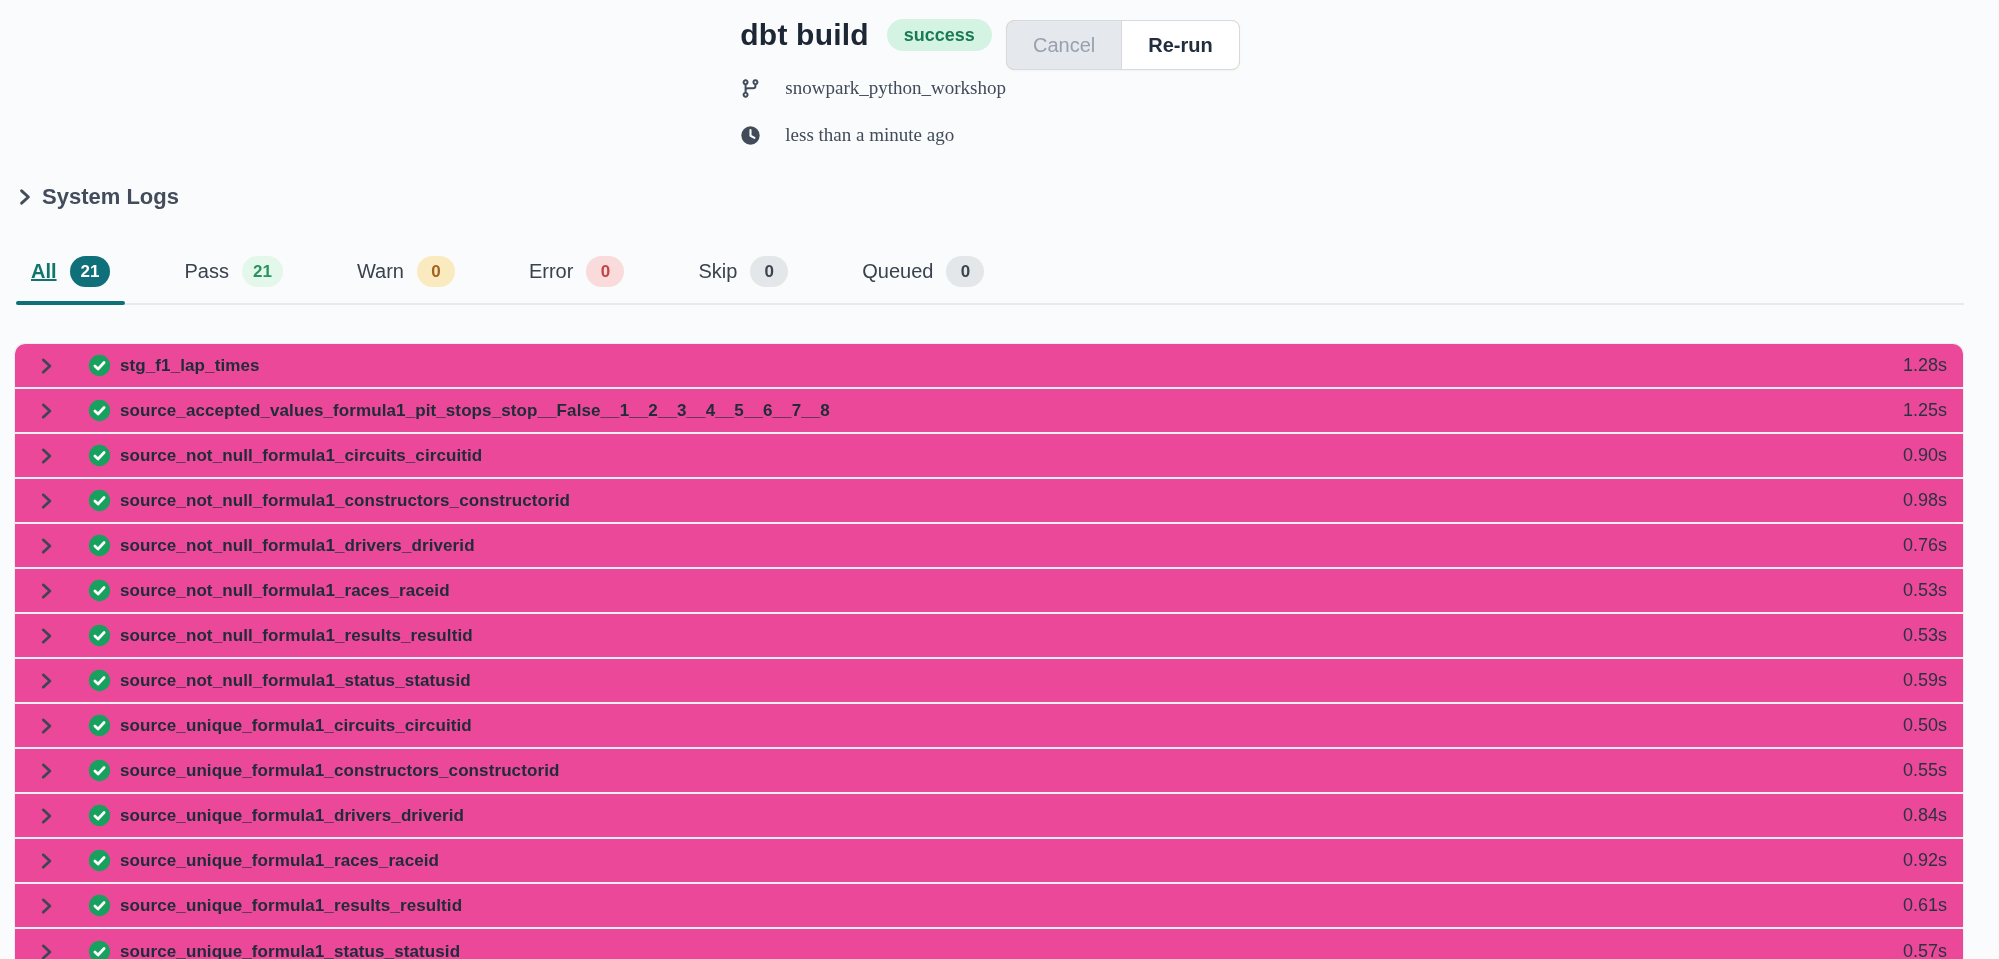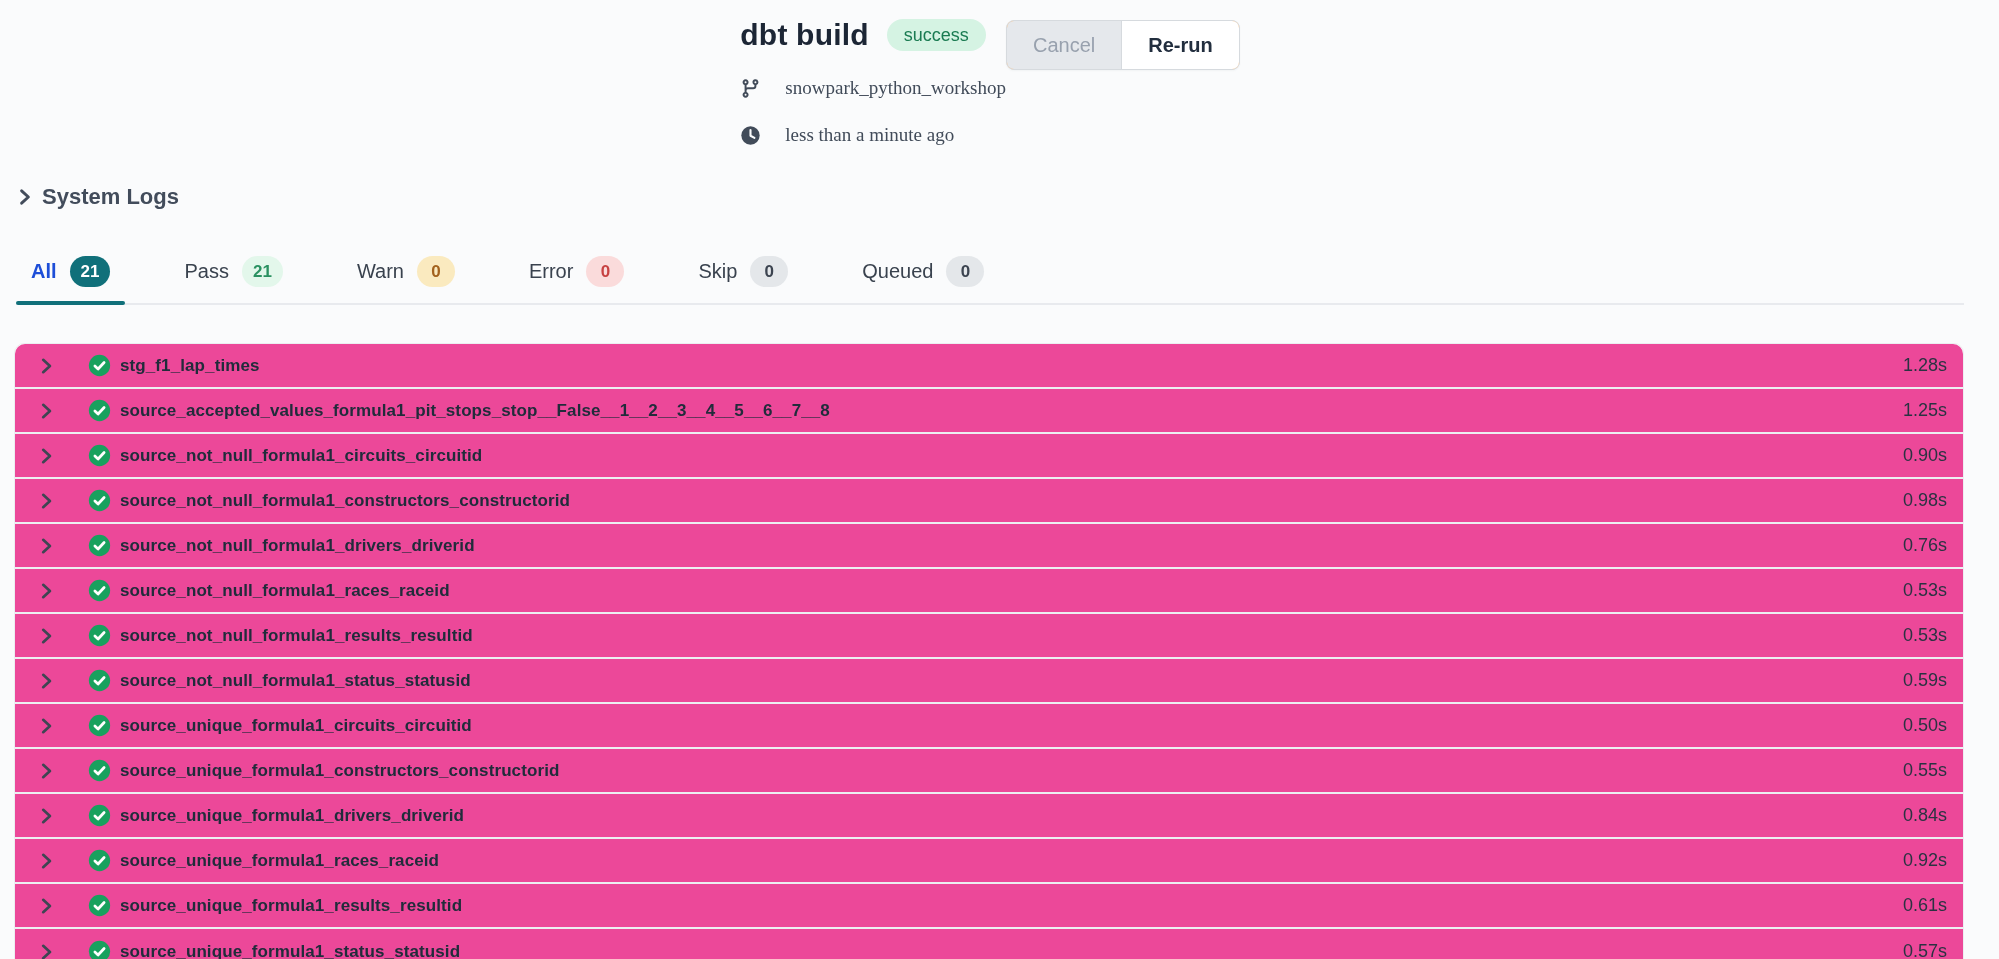--- a/index.html
+++ b/index.html
@@ -10,21 +10,21 @@
     color: #232e3e;
   }
   .page { padding: 18px 35px 0 16px; height: 100%; }
 
   
   .top { display: flex; justify-content: center; align-items: flex-start; }
   .title-row { display: flex; align-items: center; gap: 18px; }
   h1.run-title { font-size: 30px; font-weight: 700; color: #1c2635; letter-spacing: 0.2px; }
   .badge-success {
     background: #d5f3e3; color: #1a7b52;
-    font-size: 18px; font-weight: 400;
+    font-size: 18px; font-weight: 700;
     padding: 7px 17px; border-radius: 18px; line-height: 1;
   }
   .meta-row { display: flex; align-items: center; gap: 24px; margin-top: 25px; color: #414b59; font-size: 19px; font-family: Liberation Serif, serif; }
   .meta-row:first-of-type { margin-top: 13px; }
   .meta-icon { width: 21px; height: 21px; flex: 0 0 auto; display: inline-flex; }
 
   .btn-group {
     display: flex; border: 1px solid #d6dade; border-radius: 8px;
     overflow: hidden; background: #fdba74; margin-top: 2px;
     box-shadow: 0 1px 2px rgba(30,40,60,0.04);
@@ -39,21 +39,21 @@
 
   
   .syslogs { display: flex; align-items: center; gap: 8px; margin-top: 38px; cursor: pointer; width: fit-content; }
   .syslogs-chevron { width: 18px; height: 18px; display: inline-flex; }
   .syslogs-label { font-size: 22px; font-weight: 700; color: #424c5b; }
 
   
   .tabs { display: flex; gap: 44px; margin-top: 46px; border-bottom: 2px solid #e8eaee; padding-left: 0; }
   .tab { position: relative; display: flex; align-items: center; gap: 13px; padding: 0 15px 16px 15px; cursor: pointer; }
   .tab-label { font-size: 20px; color: #39424e; }
-  .tab.active .tab-label { color: #1d4ed8; font-weight: 700; }
+  .tab.active .tab-label { color: #0f766e; font-weight: 700; text-decoration: underline; }
   .tab.active::after {
     content: ""; position: absolute; left: 0; right: 0; bottom: -2px;
     height: 4px; background: #10707a; border-radius: 2px;
   }
   .tab-count {
     min-width: 38px; height: 31px; padding: 0 11px;
     display: inline-flex; align-items: center; justify-content: center;
     border-radius: 16px; font-size: 17px; font-weight: 700;
   }
   .tab-count.all    { background: #10707a; color: #ffffff; }

